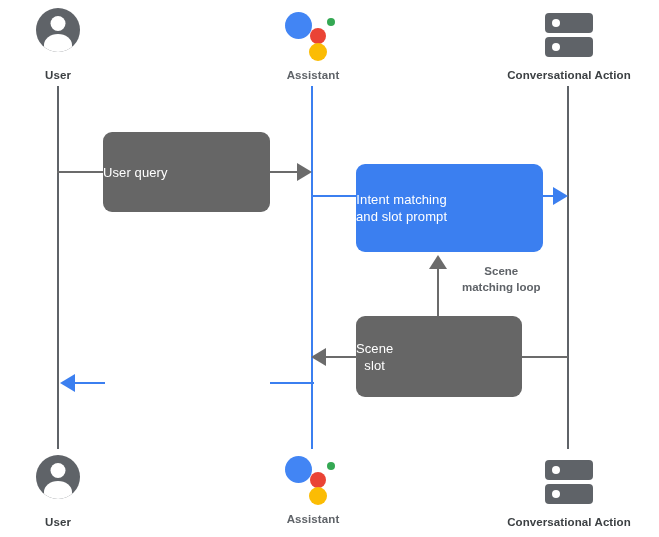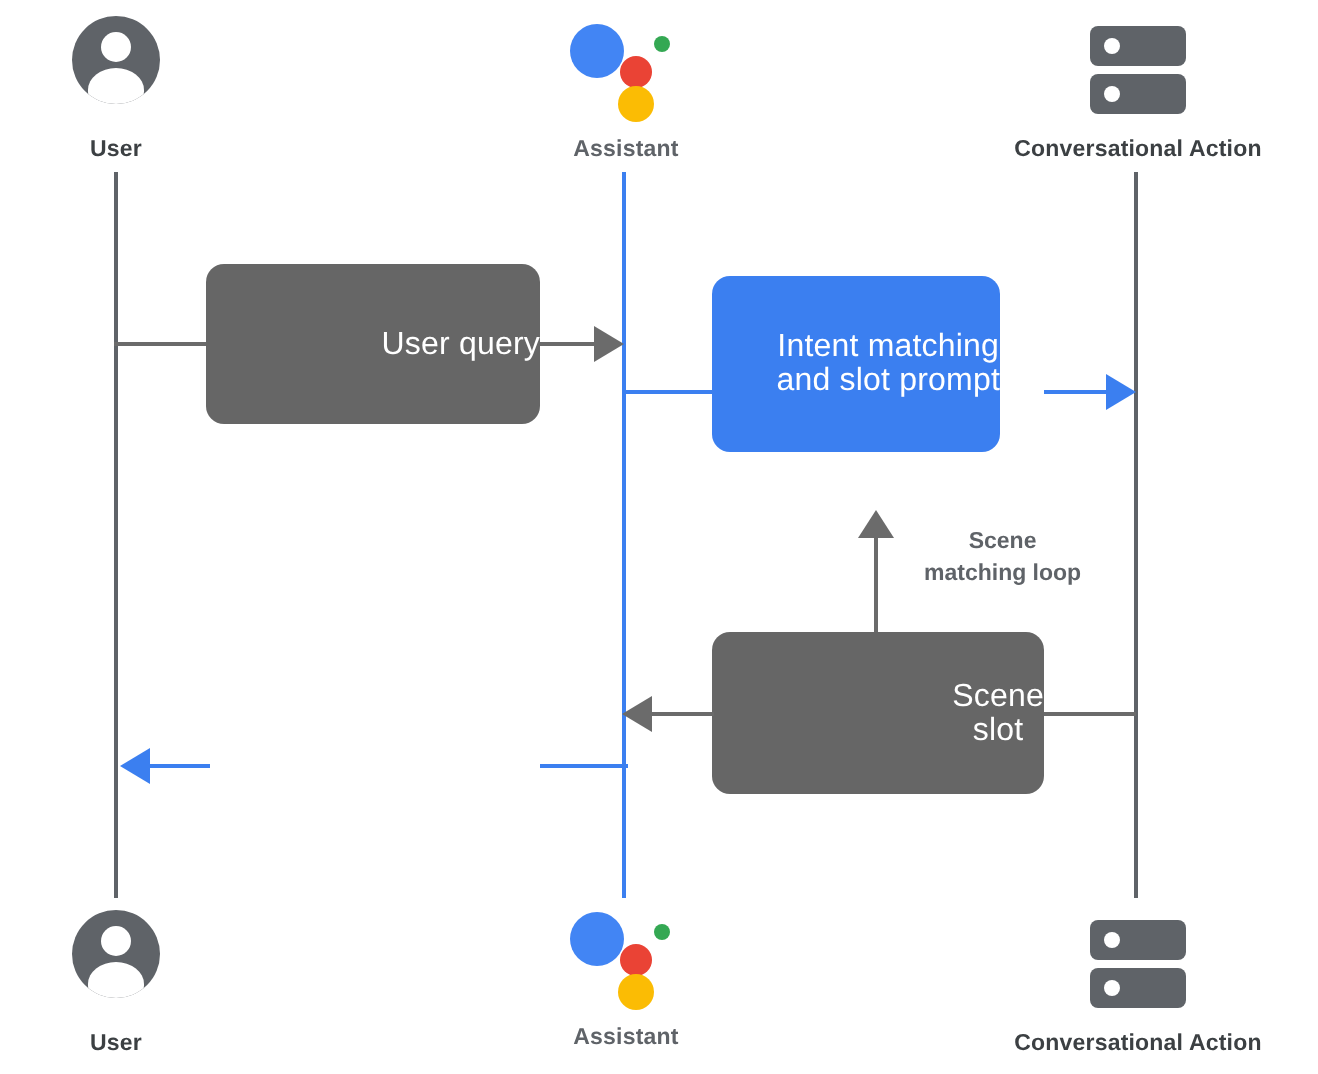--- a/index.html
+++ b/index.html
@@ -124,24 +124,24 @@
   }
   .lifeline.gray { background: #5f6368; }
   .lifeline.blue { background: #3b7ff0; }
 
   
   .box {
     position: absolute;
     border-radius: 9px;
     display: flex;
     align-items: center;
-    justify-content: flex-end;
+    justify-content: flex-start;
     text-align: center;
     color: #ffffff;
-    font-size: 16px;
+    font-size: 13px;
     line-height: 17px;
     letter-spacing: .1px;
   }
   .box-gray { background: #666666; }
   .box-blue { background: #3b7ff0; }
 
   
   .hline { position: absolute; height: 2px; }
   .vline { position: absolute; width: 2px; }
   .line-gray { background: #6b6b6b; }
@@ -235,21 +235,21 @@
 
   <div class="box box-gray" style="left:103px; top:132px; width:167px; height:80px;">
     <span>User query</span>
   </div>
 
   <div class="hline line-gray" style="left:270px; top:171px; width:32px;"></div>
   <div class="arrow arrow-right-gray" style="left:297px; top:163px;"></div>
 
   <div class="hline line-blue" style="left:311px; top:195px; width:47px;"></div>
 
-  <div class="box box-blue" style="left:356px; top:138px; width:144px; height:88px;">
+  <div class="box box-blue" style="left:356px; top:164px; width:187px; height:88px;">
     <span>
       <span>Intent matching</span><br>
       <span>and slot prompt</span>
     </span>
   </div>
 
   <div class="hline line-blue" style="left:522px; top:195px; width:33px;"></div>
   <div class="arrow arrow-right-blue" style="left:553px; top:187px;"></div>
 
   <div class="vline line-gray" style="left:437px; top:268px; width:2px; height:52px;"></div>

